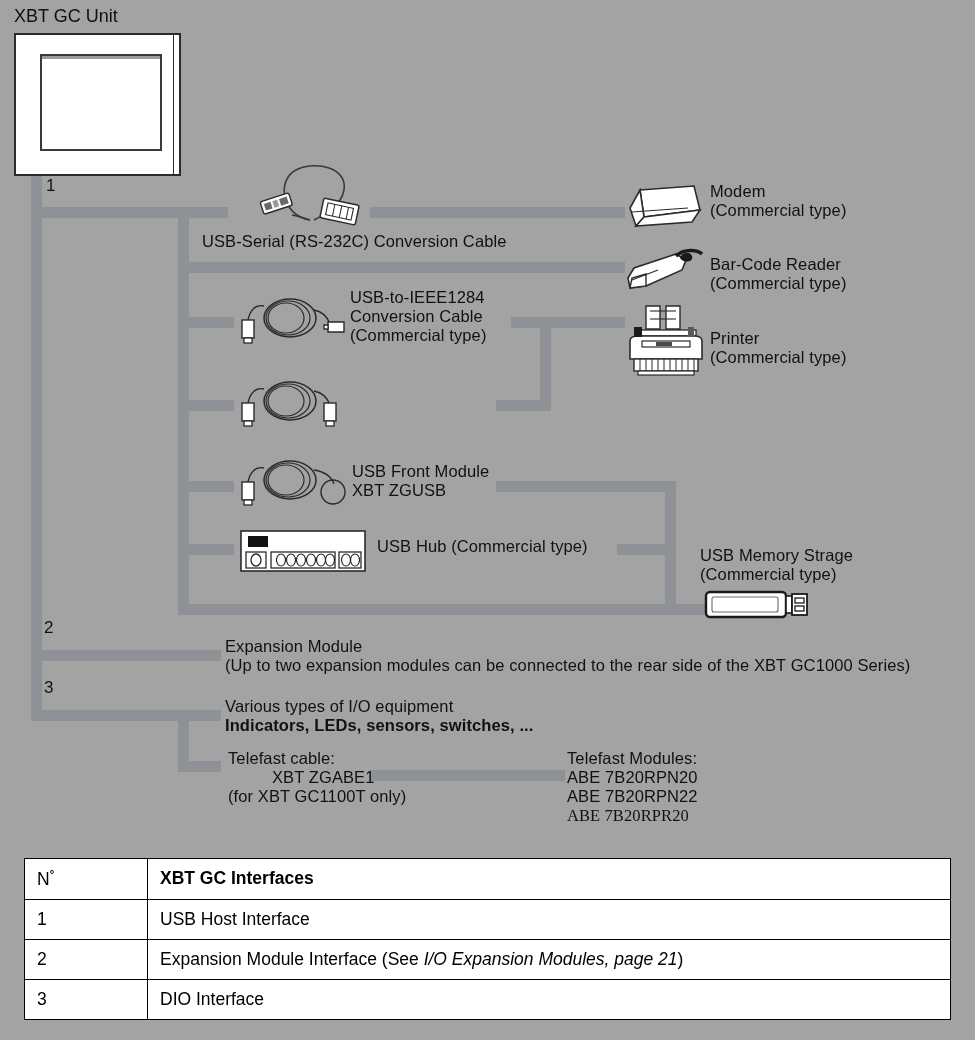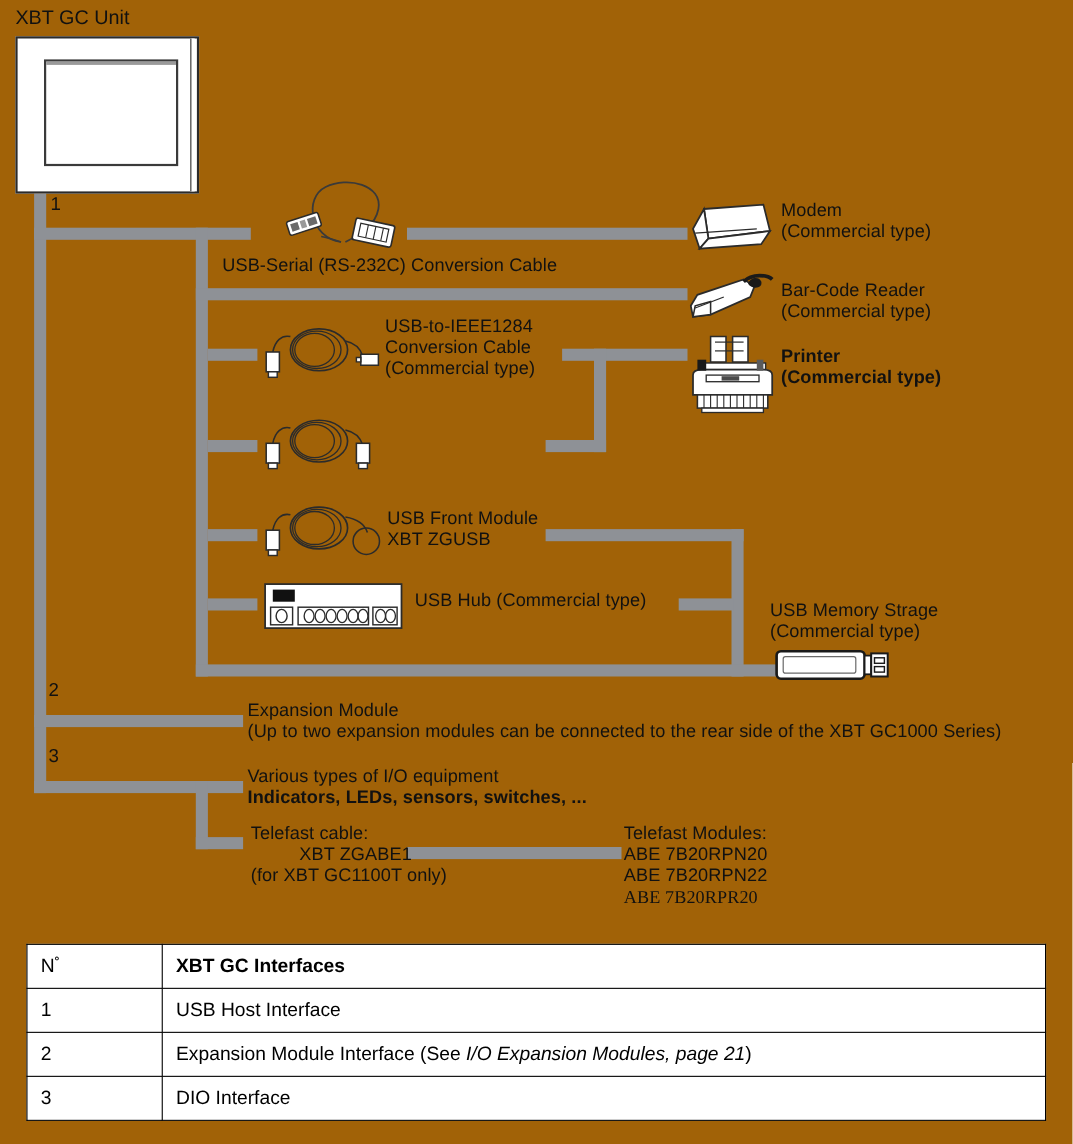--- a/index.html
+++ b/index.html
@@ -10,21 +10,21 @@
   }
   body {
     font-family: "Liberation Sans", sans-serif;
     color: #1a1a1a;
   }
   #page {
     position: relative;
     width: 975px;
     height: 1040px;
     overflow: hidden;
-    background: #a16207;
+    background: #a3a3a3;
   }
   .abs { position: absolute; }
 
   
   .lbl {
     position: absolute;
     font-size: 16.5px;
     line-height: 19px;
     color: #111111;
     white-space: pre;
@@ -225,21 +225,21 @@
         <line x1="40" y1="56" x2="40" y2="68"></line>
           <line x1="46" y1="56" x2="46" y2="68"></line>
         <line x1="52" y1="56" x2="52" y2="68"></line>
           <line x1="58" y1="56" x2="58" y2="68"></line>
         <line x1="64" y1="56" x2="64" y2="68"></line>
           <line x1="70" y1="56" x2="70" y2="68"></line>
       </g>
       <rect x="14" y="68" width="56" height="4" fill="#ffffff" stroke="#2b2b2b" stroke-width="1.2"></rect>
     </svg>
   </div>
-  <div class="lbl" style="left:710px; top:315px;font-weight:bold;">Printer
+  <div class="lbl" style="left:710px; top:329px;">Printer
 (Commercial type)</div>
 
   <div class="abs" style="left:234px; top:296px;">
     <svg width="112" height="56" viewBox="0 0 112 56">
       <ellipse cx="56" cy="22" rx="26" ry="19" fill="none" stroke="#2b2b2b" stroke-width="1.5"></ellipse>
       <ellipse cx="54" cy="22" rx="22" ry="17" fill="none" stroke="#2b2b2b" stroke-width="1.2"></ellipse>
       <ellipse cx="52" cy="22" rx="18" ry="15" fill="none" stroke="#2b2b2b" stroke-width="1.2"></ellipse>
       <path d="M30 10 C22 8 16 14 14 24" fill="none" stroke="#2b2b2b" stroke-width="1.4"></path>
       <path d="M80 14 C90 16 94 22 96 28" fill="none" stroke="#2b2b2b" stroke-width="1.4"></path>
       <rect x="8" y="24" width="12" height="18" fill="#ffffff" stroke="#2b2b2b" stroke-width="1.4"></rect>

